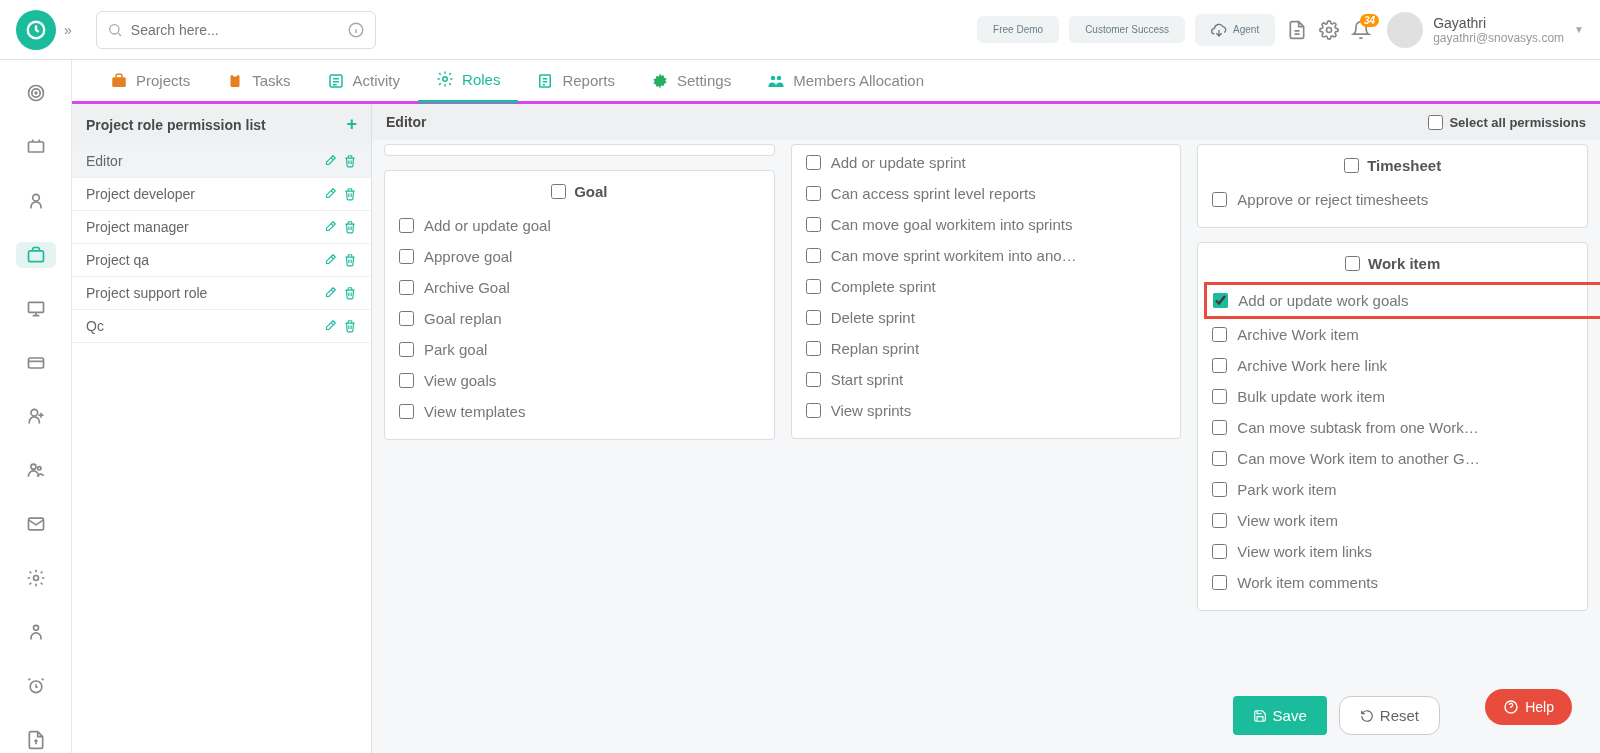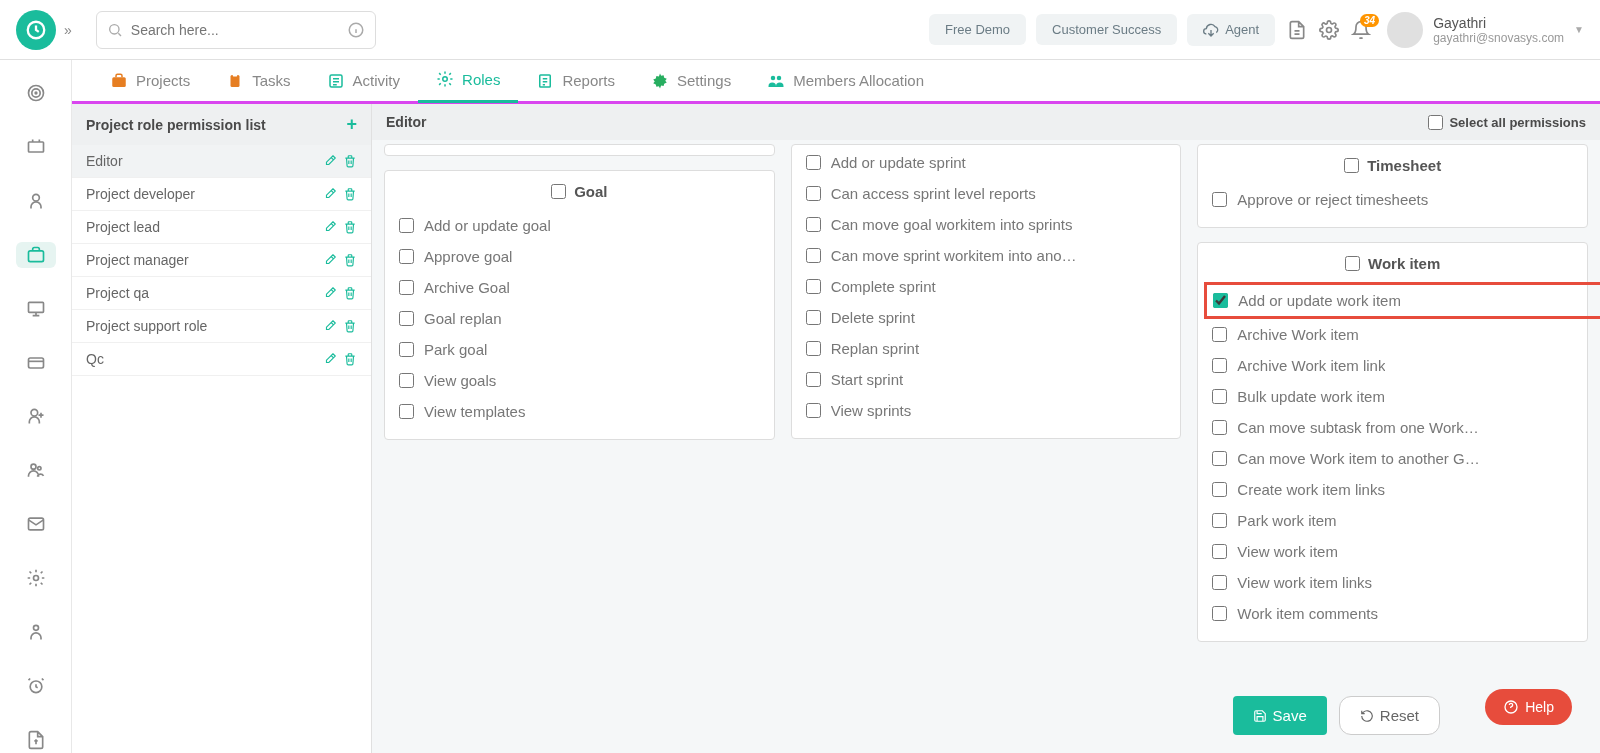--- a/index.html
+++ b/index.html
@@ -5,21 +5,21 @@
 * { box-sizing: border-box; margin: 0; padding: 0; font-family: Arial, sans-serif; }
 body { background: #f5f7f8; width: 1600px; height: 753px; overflow: hidden; position: relative; }
 
 
 .header { height: 60px; background: #fff; border-bottom: 1px solid #e0e0e0; display: flex; align-items: center; padding: 0 16px; }
 .logo { width: 40px; height: 40px; background: #1abc9c; border-radius: 50%; display: flex; align-items: center; justify-content: center; }
 .expand-btn { margin-left: 8px; color: #888; font-size: 14px; cursor: pointer; }
 .search-box { margin-left: 24px; width: 280px; height: 38px; border: 1px solid #ddd; border-radius: 6px; display: flex; align-items: center; padding: 0 10px; background: #fff; }
 .search-box input { border: none; outline: none; flex: 1; font-size: 14px; color: #888; margin-left: 8px; }
 .header-spacer { flex: 1; }
-.header-btn { background: #f0f3f4; color: #6b7c85; padding: 8px 16px; border-radius: 6px; margin-left: 10px; font-size: 13px; display: flex; align-items: center; gap: 6px; cursor: pointer; }
+.header-btn { background: #f0f3f4; color: #6b7c85; padding: 8px 16px; border-radius: 6px; margin-left: 10px; font-size: 10px; display: flex; align-items: center; gap: 6px; cursor: pointer; }
 .header-icon { margin-left: 12px; color: #888; cursor: pointer; display: flex; align-items: center; position: relative; }
 .badge { position: absolute; top: -6px; right: -8px; background: #ff9500; color: #fff; font-size: 10px; border-radius: 10px; padding: 1px 4px; font-weight: bold; font-style: italic; }
 .user-area { display: flex; align-items: center; margin-left: 16px; }
 .avatar { width: 36px; height: 36px; background: #e0e0e0; border-radius: 50%; }
 .user-text { margin-left: 10px; }
 .user-name { font-size: 14px; color: #555; font-weight: 500; }
 .user-email { font-size: 12px; color: #999; }
 
 
 .sidebar { position: absolute; left: 0; top: 60px; bottom: 0; width: 72px; background: #fff; border-right: 1px solid #e8e8e8; display: flex; flex-direction: column; align-items: center; padding-top: 20px; gap: 28px; }
@@ -307,35 +307,20 @@
                 </svg>
               </span>
               <span class="role-delete">
                 <svg width="14" height="14" viewBox="0 0 24 24" fill="none" stroke="currentColor" stroke-width="2">
                   <path d="M4 7h16M10 11v6M14 11v6M6 7l1 13a2 2 0 0 0 2 2h6a2 2 0 0 0 2-2l1-13M9 7V4a1 1 0 0 1 1-1h4a1 1 0 0 1 1 1v3"></path>
                 </svg>
               </span>
             </span>
           </div>
           <div class="role-item">
-            <span>Project lead</span>
-            <span class="role-actions">
-              <span class="role-edit">
-                <svg width="14" height="14" viewBox="0 0 24 24" fill="none" stroke="currentColor" stroke-width="2">
-                  <path d="M17 3l4 4-11 11H6v-4z M14 6l4 4"></path>
-                </svg>
-              </span>
-              <span class="role-delete">
-                <svg width="14" height="14" viewBox="0 0 24 24" fill="none" stroke="currentColor" stroke-width="2">
-                  <path d="M4 7h16M10 11v6M14 11v6M6 7l1 13a2 2 0 0 0 2 2h6a2 2 0 0 0 2-2l1-13M9 7V4a1 1 0 0 1 1-1h4a1 1 0 0 1 1 1v3"></path>
-                </svg>
-              </span>
-            </span>
-          </div>
-          <div class="role-item">
             <span>Project manager</span>
             <span class="role-actions">
               <span class="role-edit">
                 <svg width="14" height="14" viewBox="0 0 24 24" fill="none" stroke="currentColor" stroke-width="2">
                   <path d="M17 3l4 4-11 11H6v-4z M14 6l4 4"></path>
                 </svg>
               </span>
               <span class="role-delete">
                 <svg width="14" height="14" viewBox="0 0 24 24" fill="none" stroke="currentColor" stroke-width="2">
                   <path d="M4 7h16M10 11v6M14 11v6M6 7l1 13a2 2 0 0 0 2 2h6a2 2 0 0 0 2-2l1-13M9 7V4a1 1 0 0 1 1-1h4a1 1 0 0 1 1 1v3"></path>
@@ -498,45 +483,41 @@
               </div>
           </div>
           <div class="perm-box">
             <div class="perm-title">
                 <input type="checkbox" style=""> 
                 <span>Work item</span>
               </div>
             <div id="workitem-items">
                 <div class="perm-item highlighted">
                   <input type="checkbox" checked="" style="">
-                  <label>Add or update work item</label>
+                  <label>Add or update work goals</label>
                 </div>
                 <div class="perm-item">
                   <input type="checkbox" style="">
                   <label>Archive Work item</label>
                 </div>
                 <div class="perm-item">
                   <input type="checkbox" style="">
-                  <label>Archive Work item link</label>
+                  <label>Archive Work here link</label>
                 </div>
                 <div class="perm-item">
                   <input type="checkbox" style="">
                   <label>Bulk update work item</label>
                 </div>
                 <div class="perm-item">
                   <input type="checkbox" style="">
                   <label>Can move subtask from one Work…</label>
                 </div>
                 <div class="perm-item">
                   <input type="checkbox" style="">
                   <label>Can move Work item to another G…</label>
-                </div>
-                <div class="perm-item">
-                  <input type="checkbox" style="">
-                  <label>Create work item links</label>
                 </div>
                 <div class="perm-item">
                   <input type="checkbox" style="">
                   <label>Park work item</label>
                 </div>
                 <div class="perm-item">
                   <input type="checkbox" style="">
                   <label>View work item</label>
                 </div>
                 <div class="perm-item">

